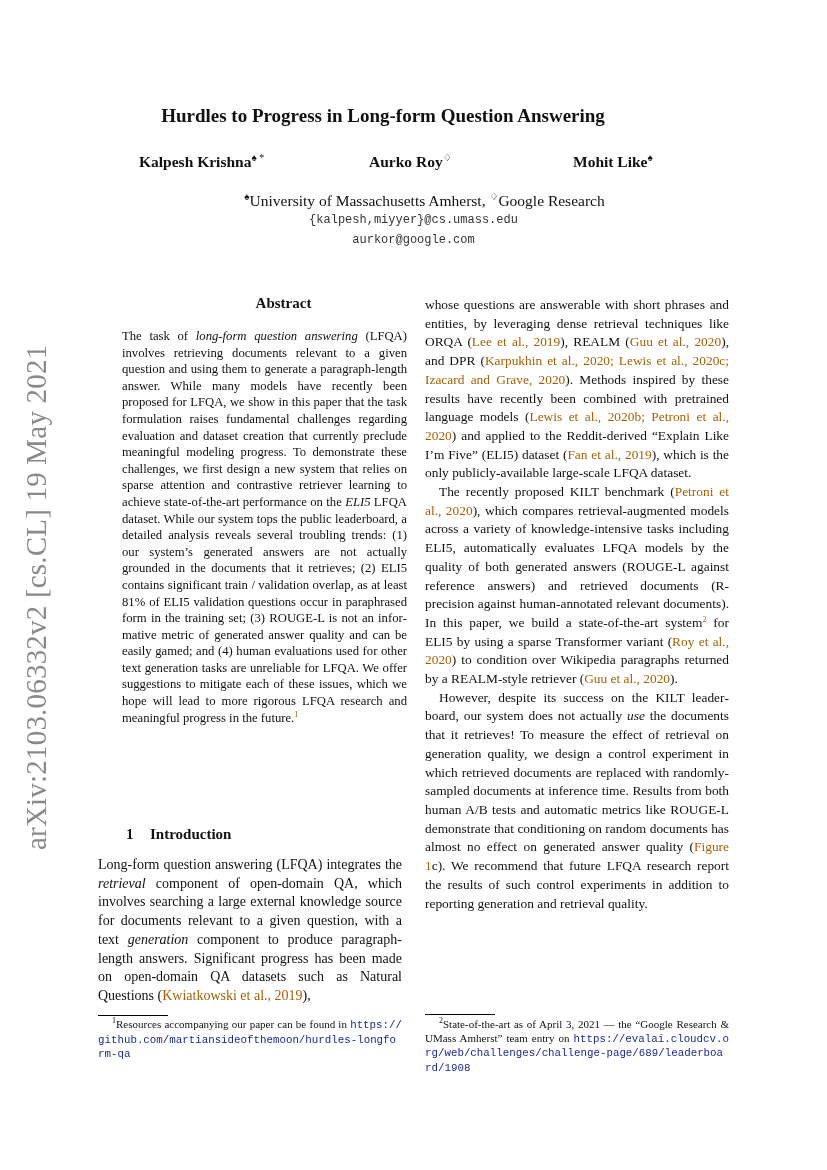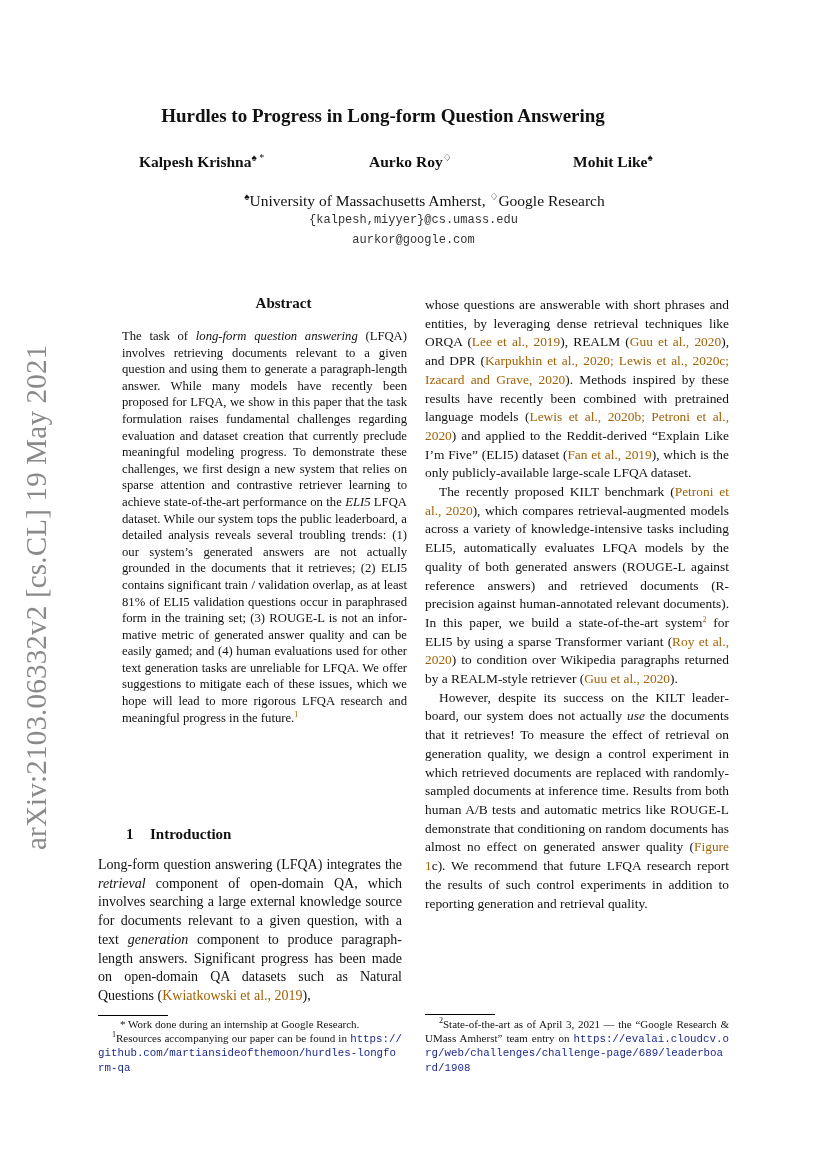--- a/index.html
+++ b/index.html
@@ -57,21 +57,20 @@
 
 <div class="abs intro-head">
   <span class="num">1</span><span>Introduction</span>
 </div>
 <div class="col intro-body">
   <span>Long-form question answering (LFQA) integrates the </span><em>retrieval</em><span> component of open-domain QA, which involves searching a large external knowl­edge source for documents relevant to a given ques­tion, with a text </span><em>generation</em><span> component to produce paragraph-length answers.  Significant progress has been made on open-domain QA datasets such as Natural Questions (</span><span class="cite">Kwiatkowski et al., 2019</span><span>),</span>
 </div>
 
 <div class="abs fn-rule" style="left:98px; top:1015px;"></div>
 <div class="abs fn" style="left:98px; width:304px; top:1018px;">
-  <div style="text-indent:22px;">* Work done during an internship at Google Research.</div>
   <div style="text-indent:14px;">
     <span class="fnsup">1</span><span>Resources accompanying our paper can be found in </span><span class="url" style="word-break:break-all;">https://github.com/martiansideofthemoon/hurdles-longform-qa</span>
   </div>
 </div>
 
 <div class="col right-body">
   <p>
     <span>whose questions are answerable with short phrases and entities, by leveraging dense retrieval tech­niques like ORQA (</span><span class="cite">Lee et al., 2019</span><span>), REALM (</span><span class="cite">Guu et al., 2020</span><span>), and DPR (</span><span class="cite">Karpukhin et al., 2020; Lewis et al., 2020c; Izacard and Grave, 2020</span><span>). Methods inspired by these results have recently been combined with pretrained language mod­els (</span><span class="cite">Lewis et al., 2020b; Petroni et al., 2020</span><span>) and applied to the Reddit-derived “Explain Like I’m Five” (ELI5) dataset (</span><span class="cite">Fan et al., 2019</span><span>), which is the only publicly-available large-scale LFQA dataset.</span>
   </p>
   <p class="indent">

